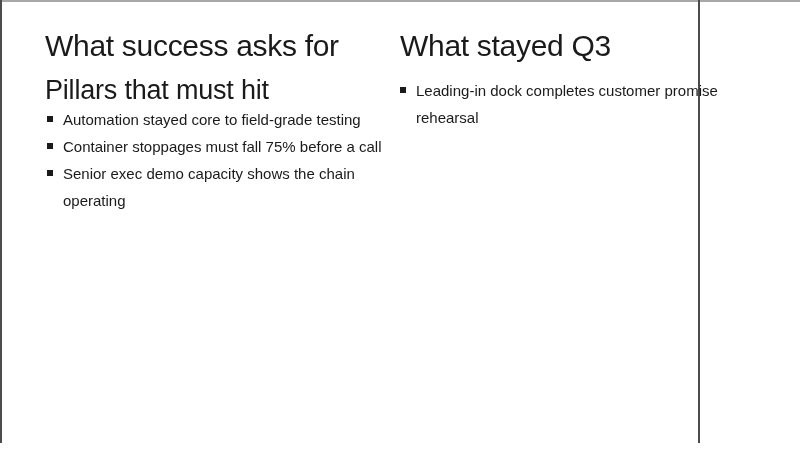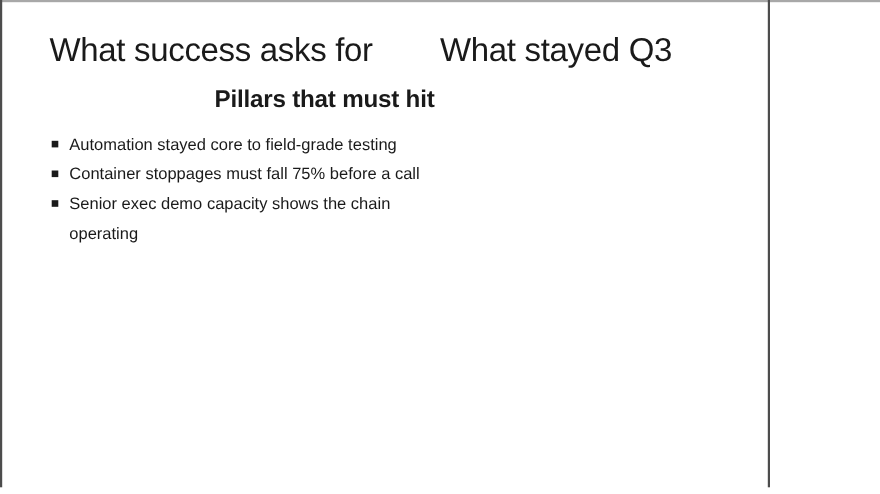--- a/index.html
+++ b/index.html
@@ -41,30 +41,29 @@
   .col-left  { left: 45px;  width: 350px; }
   .col-right { left: 400px; width: 352px; }
   h1 {
     font-size: 30px;
     font-weight: 400;
     line-height: 40px;
     letter-spacing: -0.3px;
     color: var(--text);
   }
   h2 {
-    font-size: 22px;
-    font-weight: 700;
+    font-size: 27px;
+    font-weight: 400;
     line-height: 32px;
     letter-spacing: -0.2px;
     margin-top: 8px;
     color: var(--text);
-    text-align: right;
   }
   ul.bullets { list-style: none; }
-  .col-left  ul.bullets { margin-top: 12px;  padding-left: 2px; }
+  .col-left  ul.bullets { margin-top: 0;  padding-left: 2px; }
   .col-right ul.bullets { margin-top: 11px; padding-left: 0; }
   li.bullet {
     display: flex;
     align-items: flex-start;
     font-size: 15px;
     line-height: 27px;
     font-weight: 400;
   }
   .marker {
     flex: 0 0 auto;
@@ -98,15 +97,19 @@
       <li class="bullet">
         <span class="marker"></span>
         <span class="btext">Senior exec demo capacity shows the chain operating</span>
       </li>
     </ul>
   </section>
 
   <section class="col col-right">
     <h1>What stayed Q3</h1>
     <ul class="bullets">
+      <li class="bullet">
+        <span class="marker"></span>
+        <span class="btext">Leading-in dock completes customer promise rehearsal</span>
+      </li>
     </ul>
   </section>
 </div>
 
 </body></html>

